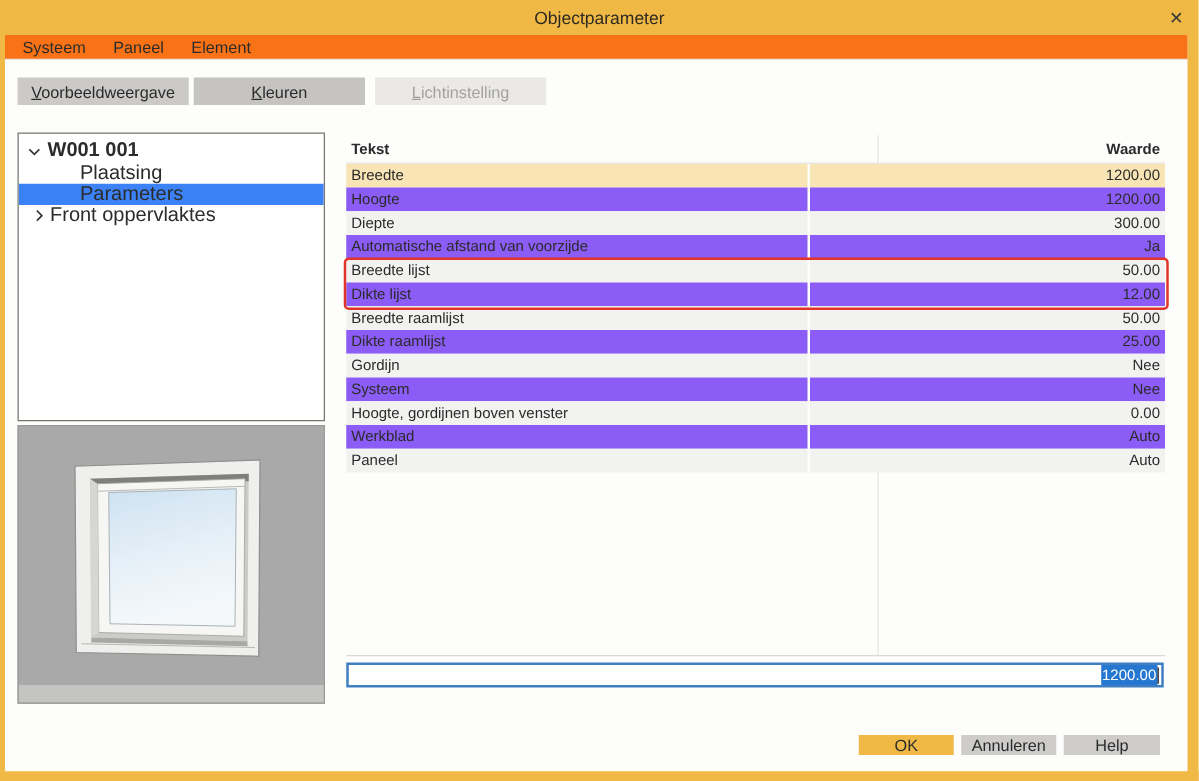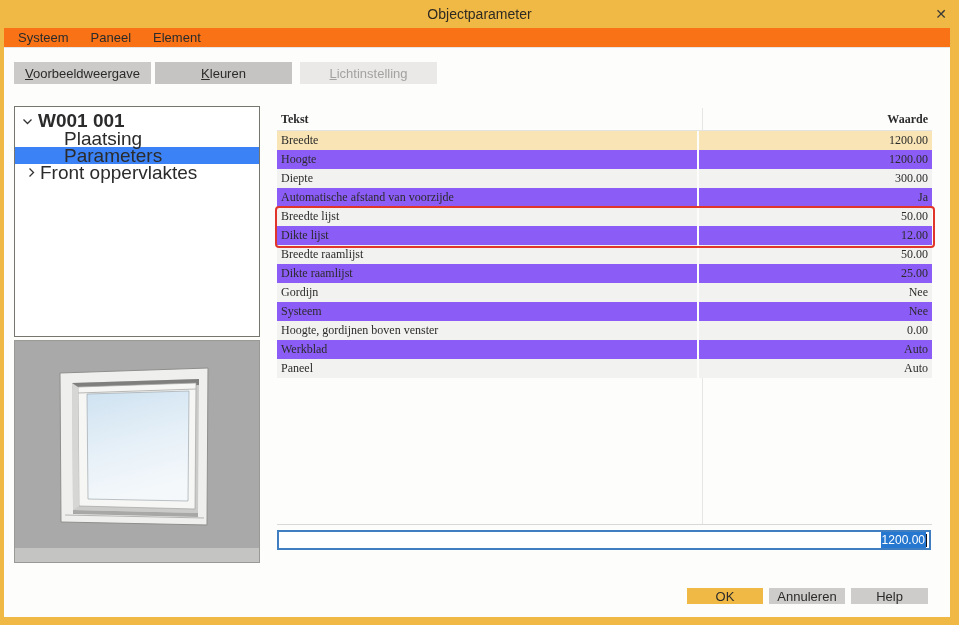--- a/index.html
+++ b/index.html
@@ -29,49 +29,49 @@
   .tb-btn { position:absolute; top:62px; height:22px; width:137px;
     border:none; font-family:inherit; font-size:13px; color:#2b2b2b;
     background:#CBCAC8; cursor:default; }
   .tb-btn .lbl { display:block; }
   .tb-btn .lbl::first-letter { text-decoration:underline; }
   .tb-btn.active { background:#C5C4C2; }
   .tb-btn.disabled { background:#EAE9E7; color:#A3A2A0; }
 
   
   .tree-panel { position:absolute; left:14px; top:106px; width:246px; height:231px;
-    background:#fff; border:1px solid #76766F; font-size:19px; overflow:hidden; }
+    background:#fff; border:1px solid #76766F; font-size:16px; overflow:hidden; }
   .tree-root-row { display:flex; align-items:center; height:18px; margin-top:5px;
     padding-left:7px; font-weight:bold; }
   .tree-root-row .chev { margin-right:5px; }
   .tree-item { display:flex; align-items:center; height:17px; }
   .tree-item .chev { margin-left:11px; margin-right:3px; visibility:hidden; }
   .tree-item.has-chev .chev { visibility:visible; }
   .tree-item .tree-label { margin-left:0; }
   .tree-item.plain .tree-label { margin-left:24px; }
   .tree-item.selected { background:#3b82f6; }
   .chev svg { display:block; }
 
   
   .preview-panel { position:absolute; left:14px; top:340px; width:246px; height:223px;
     border:1px solid #999996; background:#A9A9A9; }
   .preview-panel svg { display:block; }
 
   
   .ptable { position:absolute; left:277px; top:108px; width:655px; height:417px;
-    border-bottom:1px solid #D9D9D7; font-size:12px;font-family:Liberation Serif, serif; }
+    border-bottom:1px solid #D9D9D7; font-size:12px; }
   .vline { position:absolute; left:425px; top:0; width:1px; height:100%;
     background:#E6E6E4; z-index:0; }
   .thead { position:relative; display:flex; height:23px; align-items:center;
     font-weight:bold; border-bottom:1px solid #E3E3E1; z-index:1; }
   .th-tekst { width:425px; padding-left:4px; }
   .th-waarde { flex:1; margin-left:2px; text-align:right; padding-right:4px; }
   .trow { position:relative; display:flex; height:19px; z-index:1; }
   .trow .cell { line-height:19px; }
-  .cell-tekst { width:420px; padding-left:4px; }
+  .cell-tekst { width:369px; padding-left:4px; }
   .cell-waarde { flex:1; margin-left:2px; text-align:right; padding-right:4px; }
   .trow.odd .cell { background:#F2F2F0; }
   .trow.even .cell { background:#8b5cf6; }
   .trow.selected .cell { background:#F8E4B4; }
   .red-outline { position:absolute; left:-2px; right:-3px;
     border:2px solid #E1352B; border-radius:4px; z-index:6; pointer-events:none; }
 
   
   .value-input { position:absolute; left:277px; top:530px; width:654px; height:20px;
     background:#fff; border:2px solid #3F7FC1; display:flex; align-items:center;

